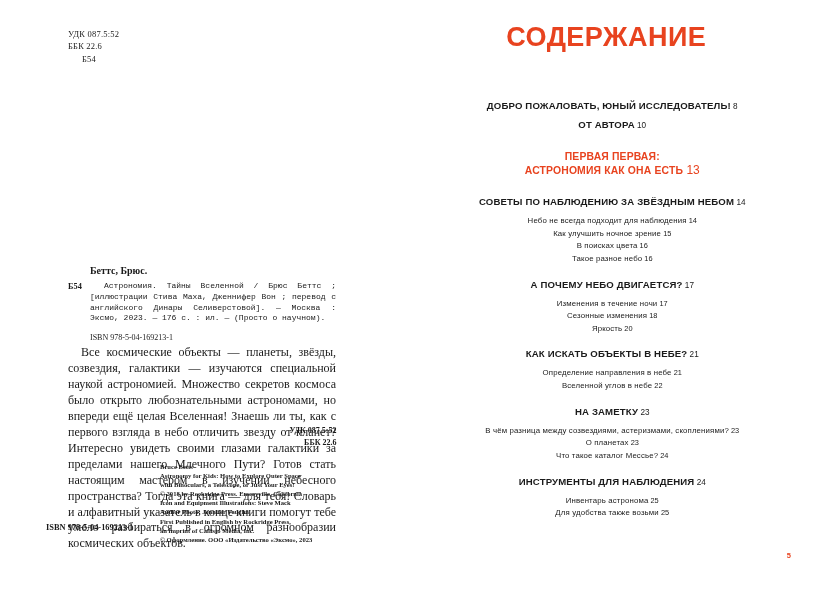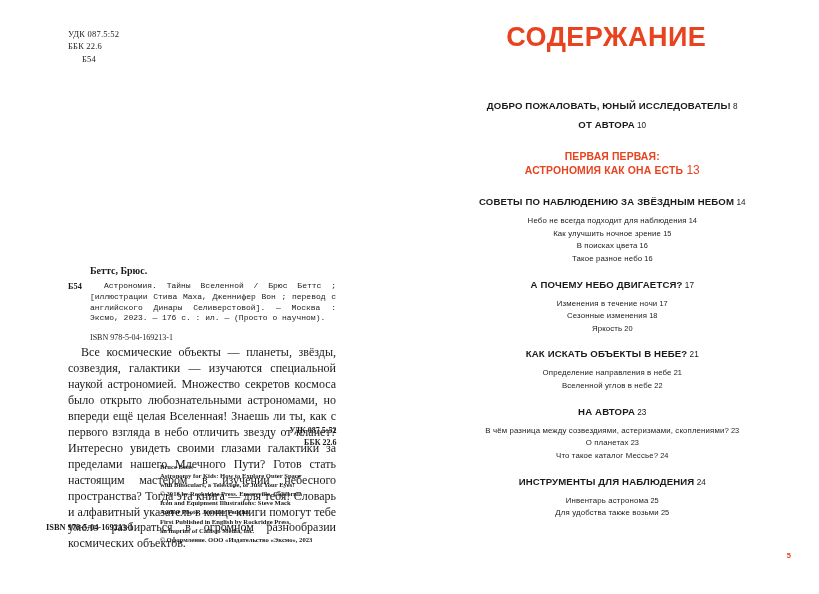--- a/index.html
+++ b/index.html
@@ -248,21 +248,21 @@
         <div class="gap-sm"></div>
         <div class="toc-entry lvl2"><span class="lbl">Изменения в течение ночи</span><span class="pg"> 17</span></div>
         <div class="toc-entry lvl2"><span class="lbl">Сезонные изменения</span><span class="pg"> 18</span></div>
         <div class="toc-entry lvl2"><span class="lbl">Яркость</span><span class="pg"> 20</span></div>
         <div class="gap-md"></div>
         <div class="toc-entry lvl1"><span class="lbl">КАК ИСКАТЬ ОБЪЕКТЫ В НЕБЕ?</span><span class="pg"> 21</span></div>
         <div class="gap-sm"></div>
         <div class="toc-entry lvl2"><span class="lbl">Определение направления в небе</span><span class="pg"> 21</span></div>
         <div class="toc-entry lvl2"><span class="lbl">Вселенной углов в небе</span><span class="pg"> 22</span></div>
         <div class="gap-md"></div>
-        <div class="toc-entry lvl1"><span class="lbl">НА АВТОРА</span><span class="pg"> 23</span></div>
+        <div class="toc-entry lvl1"><span class="lbl">НА ЗАМЕТКУ</span><span class="pg"> 23</span></div>
         <div class="gap-sm"></div>
         <div class="toc-entry lvl2"><span class="lbl">В чём разница между созвездиями, астеризмами, скоплениями?</span><span class="pg"> 23</span></div>
         <div class="toc-entry lvl2"><span class="lbl">О планетах</span><span class="pg"> 23</span></div>
         <div class="toc-entry lvl2"><span class="lbl">Что такое каталог Мессье?</span><span class="pg"> 24</span></div>
         <div class="gap-md"></div>
         <div class="toc-entry lvl1"><span class="lbl">ИНСТРУМЕНТЫ ДЛЯ НАБЛЮДЕНИЯ</span><span class="pg"> 24</span></div>
         <div class="gap-sm"></div>
         <div class="toc-entry lvl2"><span class="lbl">Инвентарь астронома</span><span class="pg"> 25</span></div>
         <div class="toc-entry lvl2"><span class="lbl">Для удобства также возьми</span><span class="pg"> 25</span></div>
       </div>

